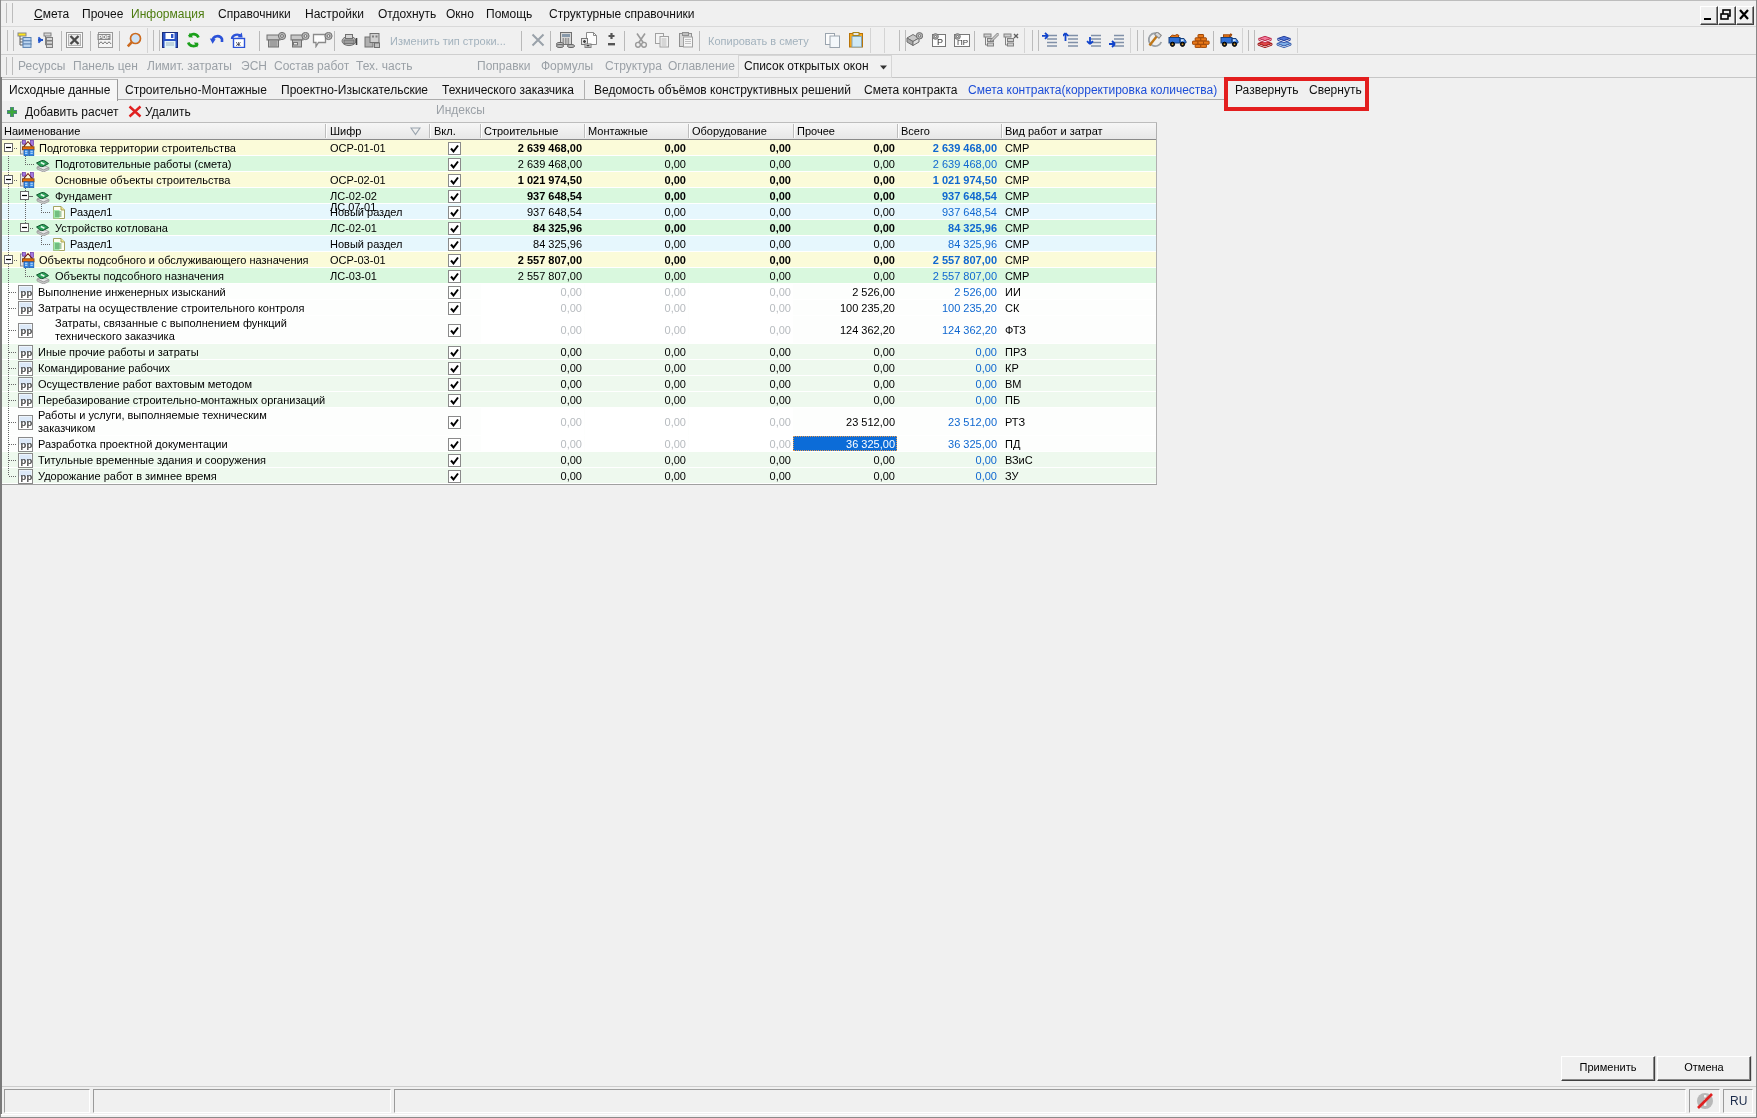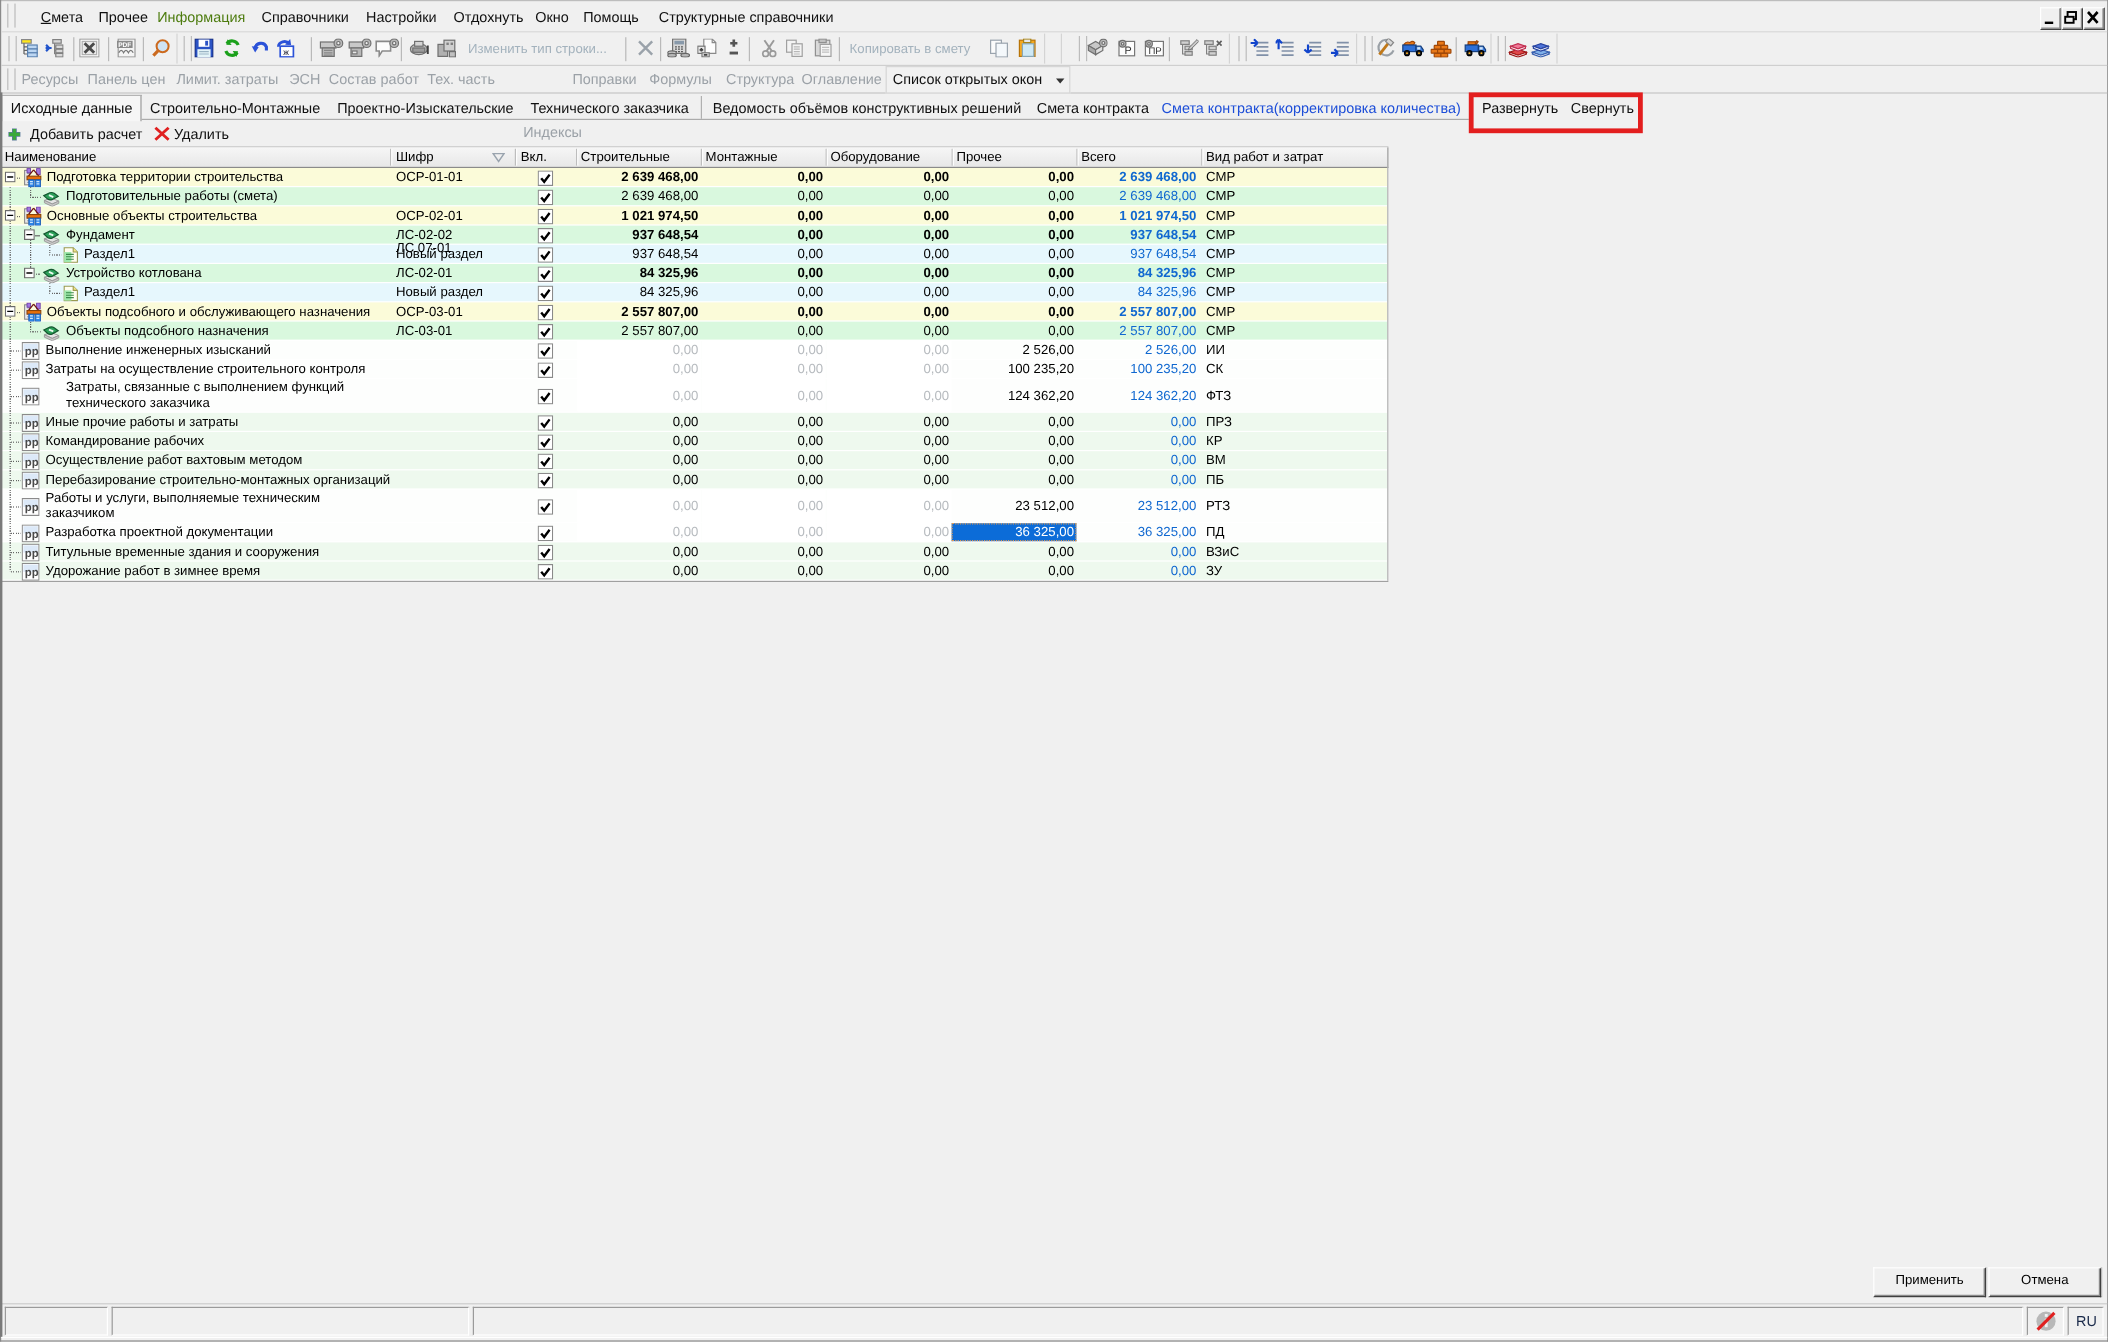--- a/index.html
+++ b/index.html
@@ -475,21 +475,21 @@
       <rect x="1.5" y="2" width="4" height="12" fill="#e8e8e8" stroke="#8a8a8a" stroke-width="0.9"></rect>
       <path d="M3.5 4.5 h2 M3.5 7 h2 M3.5 9.5 h2 M3.5 12 h2" stroke="#9a9a9a" stroke-width="0.8"></path>
       <rect x="3.5" y="0.5" width="3" height="3.5" fill="#a478e0" stroke="#6a3aa8" stroke-width="0.7"></rect>
       <rect x="11.5" y="0.5" width="3" height="5" fill="#a478e0" stroke="#6a3aa8" stroke-width="0.7"></rect>
       <path d="M9 1.5 L4.5 7 M9 1.5 L13.5 7" stroke="#701818" stroke-width="1.1" fill="none"></path>
       <rect x="3.5" y="6.8" width="11.5" height="3" fill="#e8700a" stroke="#8a4206" stroke-width="0.9"></rect>
       <rect x="5" y="9.8" width="4.4" height="6" fill="#2e86e8" stroke="#1a5ab0" stroke-width="0.7"></rect>
       <rect x="10.4" y="9.8" width="4.4" height="6" fill="#2e86e8" stroke="#1a5ab0" stroke-width="0.7"></rect>
       <path d="M6 11.3 h2.4 M6 13.3 h2.4 M11.4 11.3 h2.4 M11.4 13.3 h2.4" stroke="#cfe6fa" stroke-width="1.1"></path>
     </svg>
-    <div class="cell" style="left:39px;top:50px;">Основные объекты строительства</div>
+    <div class="cell" style="left:55px;top:50px;">Основные объекты строительства</div>
     <div class="cell" style="left:330px;top:50px;">ОСР-02-01</div>
     <svg class="ab" style="left:448px;top:51px" width="13" height="13">
       <rect x="0.5" y="0.5" width="12" height="12" fill="#fff" stroke="#8a8a8a"></rect>
       <path d="M3 6.5 L5.5 9.5 L10 3.5" stroke="#000" stroke-width="2" fill="none"></path>
     </svg>
     <div class="num" style="left:480px;top:50px;width:102px;color:#000;font-weight:bold;">1 021 974,50</div>
     <div class="num" style="left:584px;top:50px;width:102px;color:#000;font-weight:bold;">0,00</div>
     <div class="num" style="left:688px;top:50px;width:103px;color:#000;font-weight:bold;">0,00</div>
     <div class="num" style="left:793px;top:50px;width:102px;color:#000;font-weight:bold;">0,00</div>
     <div class="num" style="left:897px;top:50px;width:100px;color:#1068d0;font-weight:bold;">1 021 974,50</div>

